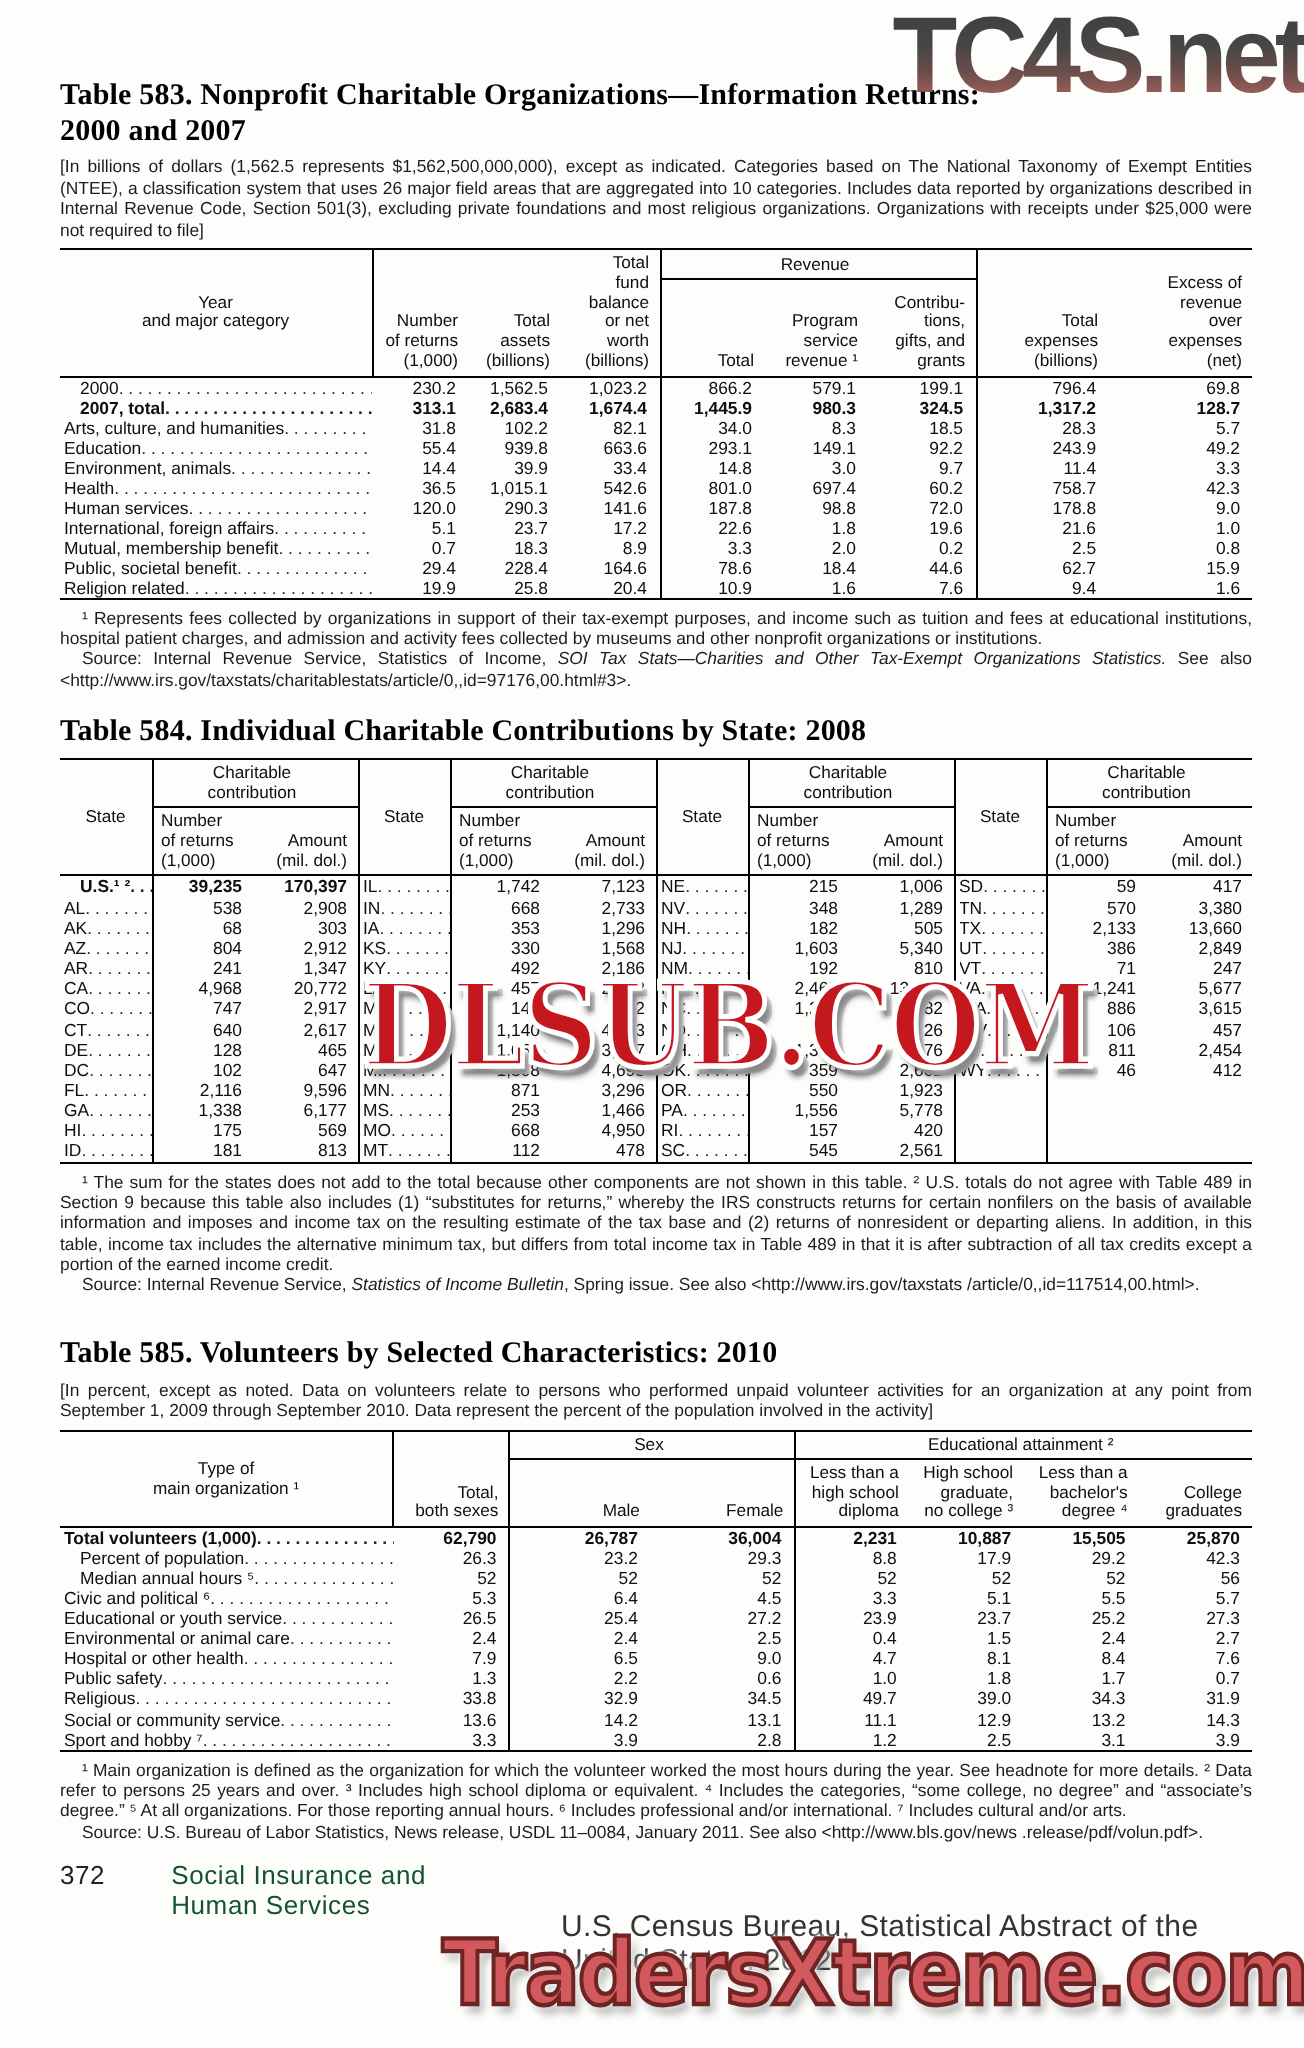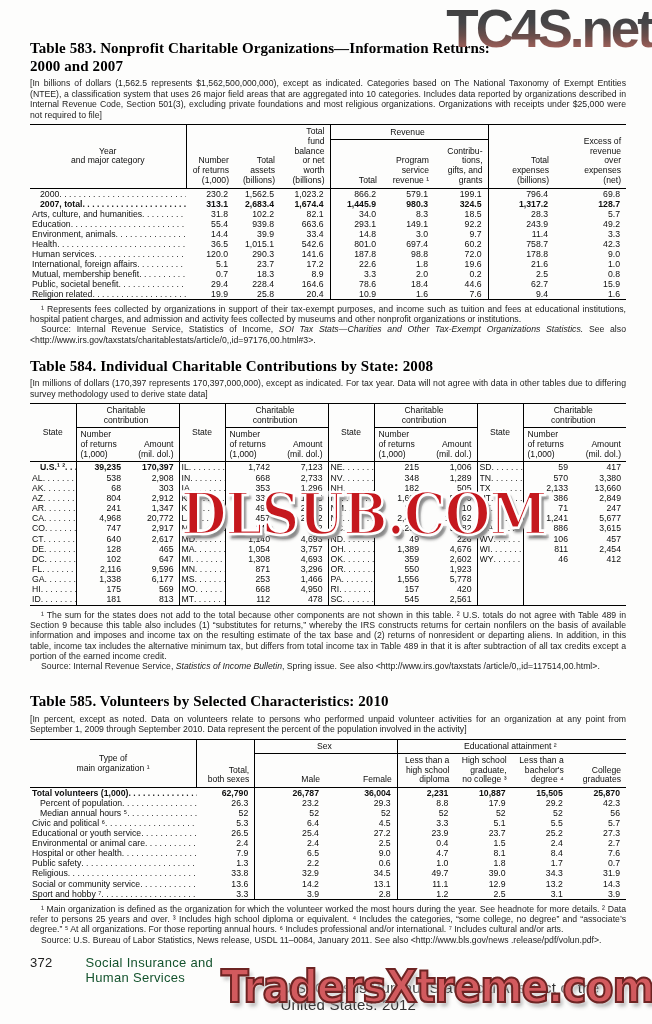--- a/index.html
+++ b/index.html
@@ -350,21 +350,20 @@
   </table>
 
   <div class="fnblock">
     <p class="fn">¹ Represents fees collected by organizations in support of their tax-exempt purposes, and income such as tuition and fees at educational institutions, hospital patient charges, and admission and activity fees collected by museums and other nonprofit organizations or institutions.</p>
     <p class="src"><span>Source: Internal Revenue Service, Statistics of Income, </span><span class="it">SOI Tax Stats—Charities and Other Tax-Exempt Organizations Statistics.</span><span> See also &lt;http://www.irs.gov/taxstats/charitablestats/article/0,,id=97176,00.html#3&gt;.</span></p>
   </div>
 
   <div class="gap3"></div>
 
   <h2 class="tbl-title">Table 584. Individual Charitable Contributions by State: 2008</h2>
-  <p class="headnote">[In millions of dollars (170,397 represents 170,397,000,000), except as indicated. For tax year. Data will not agree with data in other tables due to differing survey methodology used to derive state data]</p>
 
   <table id="t584">
     <colgroup>
       <col class="c-st">
         <col class="c-rt">
         <col class="c-am">
       <col class="c-st">
         <col class="c-rt">
         <col class="c-am">
       <col class="c-st">

